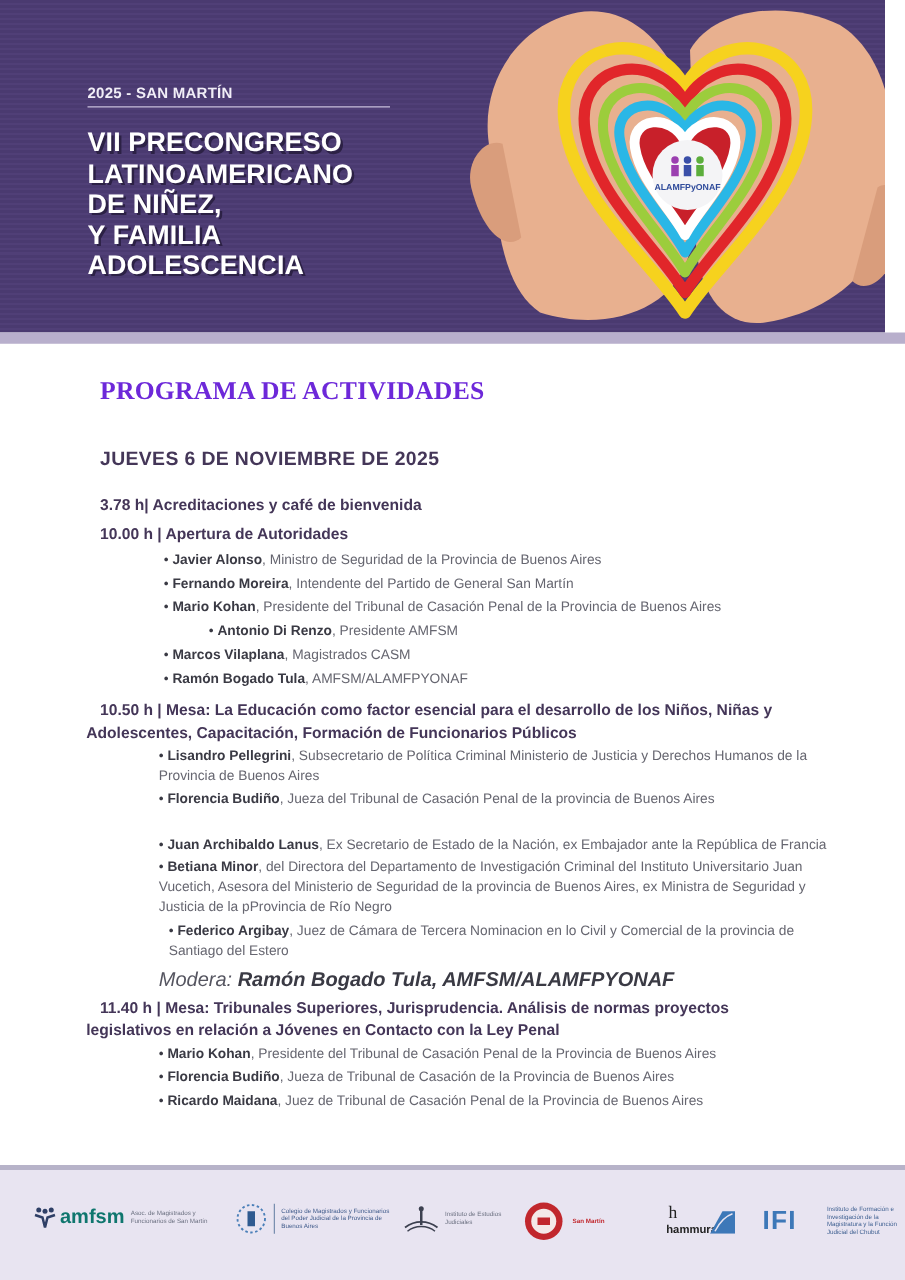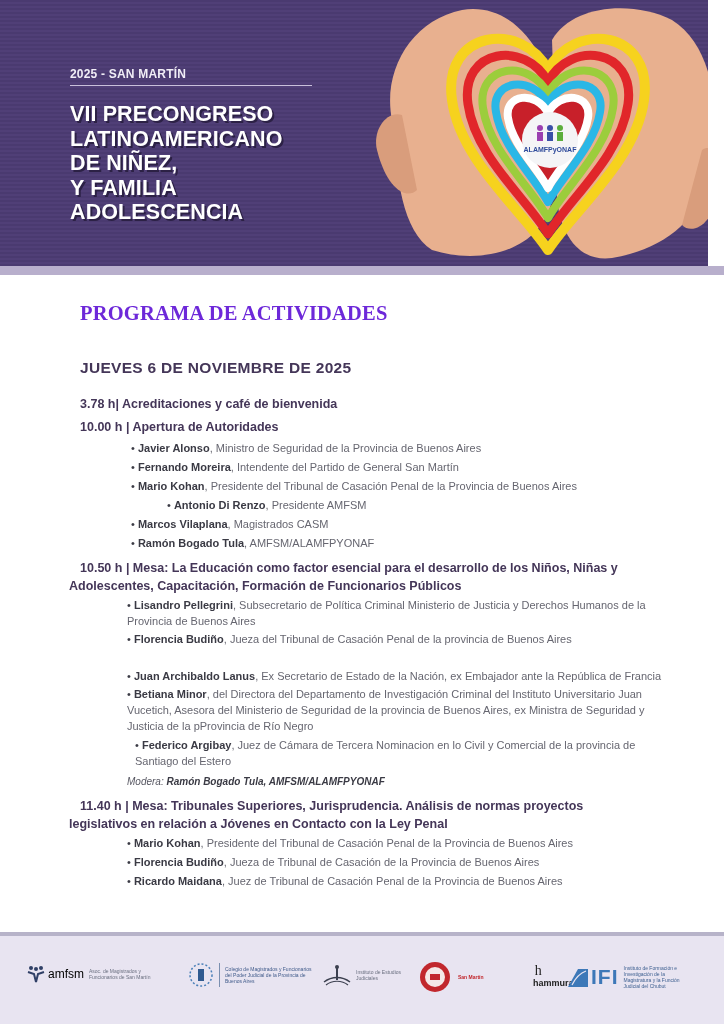--- a/index.html
+++ b/index.html
@@ -48,21 +48,21 @@
       position: absolute; font-family: "Liberation Sans", sans-serif; font-weight: bold; font-size: 12.5px;
       color: #443658; line-height: 18px;
     }
     .slot-head.wrap { width: 590px; }
     .speaker {
       position: absolute; font-family: "Liberation Sans", sans-serif; font-size: 11px; color: #666670; line-height: 16px;
     }
     .speaker b { color: #3a3a44; font-weight: bold; }
     .speaker .bullet { color: #3a3a44; }
     .moderator {
-      position: absolute; font-family: "Liberation Sans", sans-serif; font-size: 10px; font-style: italic; color: #555560;
+      position: absolute; font-family: "Liberation Sans", sans-serif; font-size: 16px; font-style: italic; color: #555560;
     }
     .moderator b { font-weight: bold; color: #3a3a44; }
 
     
     .footer-rule { position: absolute; left: 0; top: 932px; width: 724px; height: 4px; background: #b7b3c9; }
     .footer { position: absolute; left: 0; top: 936px; width: 724px; height: 88px; background: #e8e4f1; }
     .logo { position: absolute; display: flex; align-items: center; }
     .logo .small { font-family: "Liberation Sans", sans-serif; font-size: 5px; line-height: 6px; color: #6b7080; }
   </style>
 </head>
@@ -153,21 +153,21 @@
 <div class="footer-rule"></div>
 <div class="footer">
 
   <div class="logo" style="left:26px; top:29px;">
     <svg width="20" height="18" viewBox="0 0 20 18">
       <circle cx="5" cy="3" r="2" fill="#2f3f66"></circle>
         <circle cx="15" cy="3" r="2" fill="#2f3f66"></circle>
         <circle cx="10" cy="4" r="2" fill="#2f3f66"></circle>
       <path d="M2 7 L8 9 L10 17 L12 9 L18 7" stroke="#2f3f66" stroke-width="2" fill="none"></path>
     </svg>
-    <span style="font-family:'Liberation Sans',sans-serif; font-weight:normal; font-size:12px; color:#000000; margin-left:2px;">amfsm</span>
+    <span style="font-family:'Liberation Sans',sans-serif; font-weight:bold; font-size:16px; color:#0f766e; margin-left:2px;">amfsm</span>
     <span class="small" style="width:62px; margin-left:5px;">Asoc. de Magistrados y Funcionarios de San Martín</span>
   </div>
 
   <div class="logo" style="left:188px; top:26px;">
     <svg width="26" height="26" viewBox="0 0 26 26">
       <circle cx="13" cy="13" r="11" fill="none" stroke="#4a7fb8" stroke-width="1.5" stroke-dasharray="2 2"></circle>
       <rect x="10" y="7" width="6" height="12" fill="#2f5a90"></rect>
     </svg>
     <div style="width:1px; height:24px; background:#7a8fb0; margin:0 5px;"></div>
     <span class="small" style="width:90px; color:#3f5a8a;">Colegio de Magistrados y Funcionarios del Poder Judicial de la Provincia de Buenos Aires</span>
@@ -190,21 +190,21 @@
       <rect x="12" y="14" width="10" height="6" fill="#c1272d"></rect>
     </svg>
     <span class="small" style="width:28px; margin-left:6px; color:#c1272d; font-weight:bold;">San Martín</span>
   </div>
 
   <div class="logo" style="left:495px; top:28px; flex-direction:column;">
     <span style="font-family:'Liberation Serif',serif; font-size:14px; color:#222; line-height:14px;">h</span>
     <span style="font-family:'Liberation Sans',sans-serif; font-weight:bold; font-size:9px; color:#222;padding-left:38px;">hammurabi</span>
   </div>
 
-  <div class="logo" style="left:566px; top:29px;">
+  <div class="logo" style="left:566px; top:29px;gap:19px;">
     <svg width="22" height="20" viewBox="0 0 22 20">
       <path d="M2 20 L12 2 L22 2 L22 20 Z" fill="#3d78b8"></path>
       <path d="M6 18 C10 10 14 6 20 4" stroke="#e8e4f1" stroke-width="1.2" fill="none"></path>
     </svg>
     <span style="font-family:'Liberation Sans',sans-serif; font-weight:bold; font-size:21px; color:#3d78b8; margin-left:3px; letter-spacing:1px;">IFI</span>
     <span class="small" style="width:58px; margin-left:5px; color:#3d5f90;">Instituto de Formación e Investigación de la Magistratura y la Función Judicial del Chubut</span>
   </div>
 </div>
 
 </body></html>

